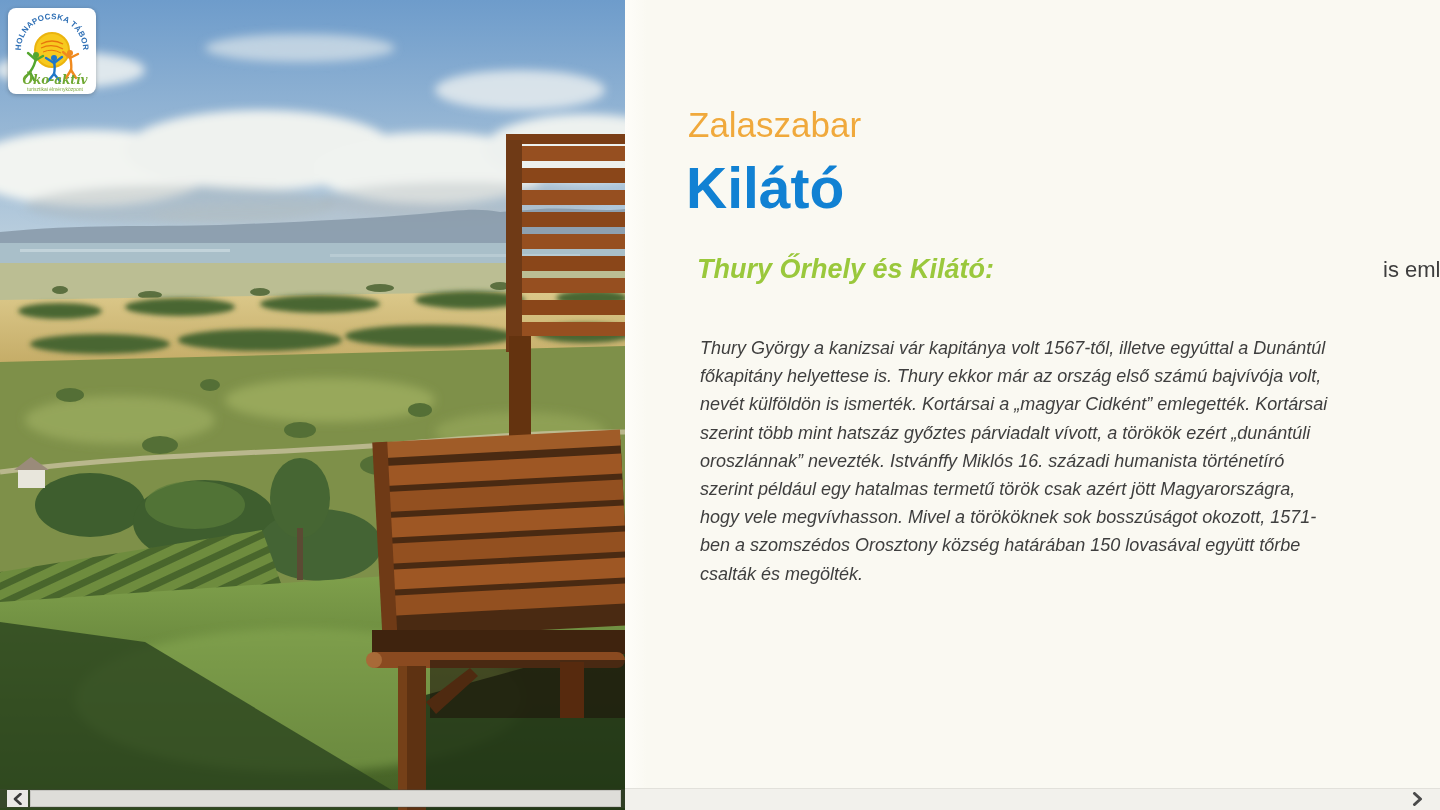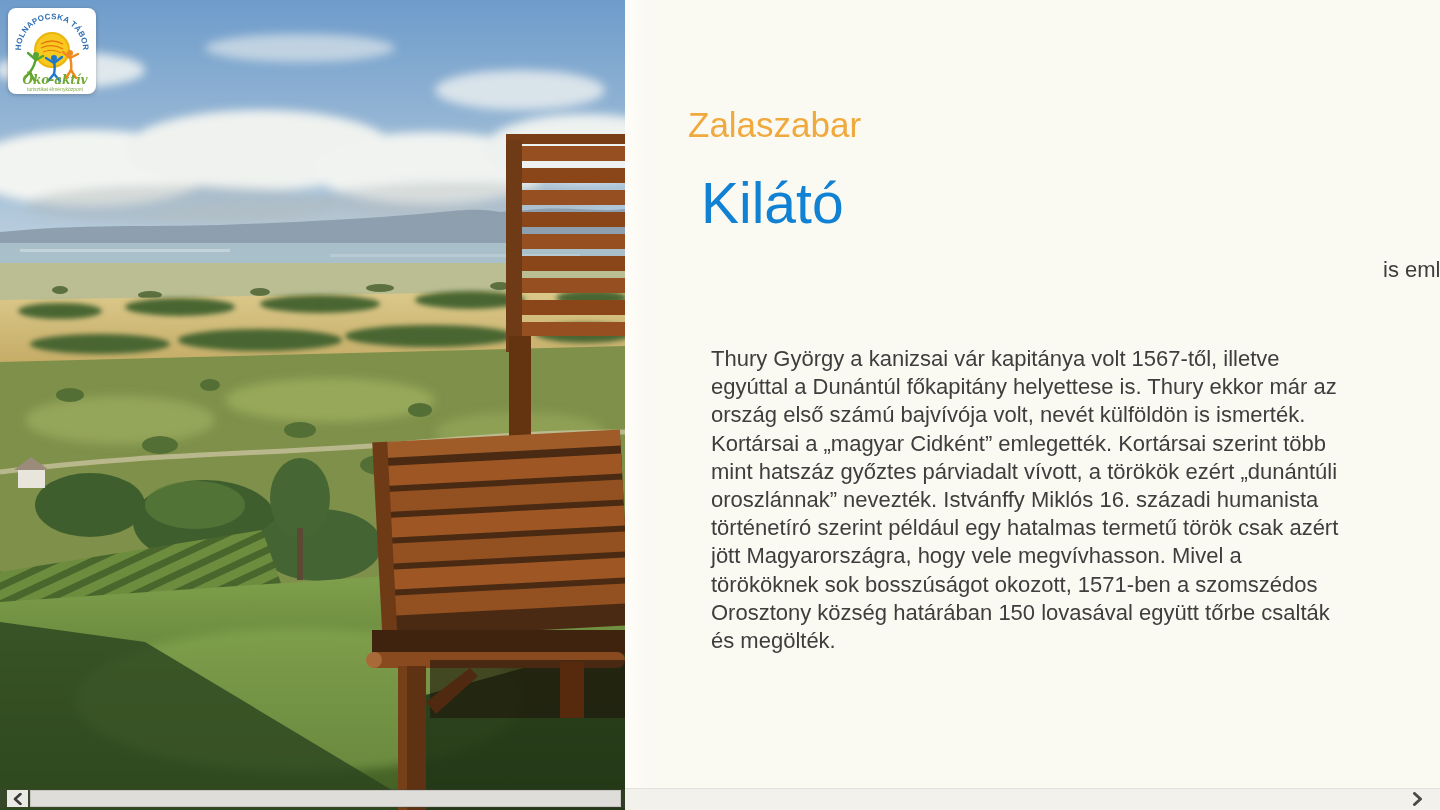--- a/index.html
+++ b/index.html
@@ -27,23 +27,23 @@
   .scroll-thumb {
     position:absolute; left:30px; top:1px; width:591px; height:17px;
     background:#DEDDD9; border:1px solid #C6C5C1; box-sizing:border-box;
   }
   
   .panel {
     position:absolute; left:625px; top:0; width:729px; height:810px;
     background:linear-gradient(to right,#FEFDF9 0,#FAF9F2 22px);
   }
   .pretitle { position:absolute; left:63px; top:104px; font-size:35px; line-height:42px; color:#F0A93C; }
-  .title    { position:absolute; left:61px; top:158px; font-size:57px; line-height:60px; font-weight:normal; color:#1181D3; margin:15px; }
+  .title    { position:absolute; left:61px; top:158px; font-size:57px; line-height:60px; font-weight:bold; color:#1181D3; margin:0; }
   .section-heading { position:absolute; left:72px; top:254px; font-size:27px; font-style:italic; font-weight:bold; color:#9AC83C; }
-  .body-text { position:absolute; left:71px; width:638px; margin:15px; font-size:22px; line-height:28.2px; color:#3E3E3E; }
+  .body-text { position:absolute; left:71px; width:638px; margin:4px; font-size:18px; line-height:28.2px; color:#3E3E3E;font-style:italic; }
   .p1 { top:330px; }
   .p2 { top:667px; }
   .overflow-fragment {
     position:absolute; left:1383px; top:257px; font-size:22px; color:#3E3E3E; white-space:nowrap;
   }
   
   .bottom-strip {
     position:absolute; left:625px; top:788px; width:815px; height:22px;
     background:#F2F1EC; border-top:1px solid #E2E1DB; box-sizing:border-box;
   }
@@ -254,20 +254,21 @@
           <polyline points="7.5,1 2,6 7.5,11" fill="none" stroke="#3A3A3A" stroke-width="2.6" stroke-linecap="round" stroke-linejoin="round"></polyline>
         </svg>
       </div>
       <div class="scroll-thumb"></div>
     </div>
   </div>
 
   <div class="panel">
     <div class="pretitle">Zalaszabar</div>
     <h1 class="title">Kilátó</h1>
+    <div class="section-heading">Thury Őrhely és Kilátó:</div>
     <p class="body-text p1">Thury György a kanizsai vár kapitánya volt 1567-től, illetve egyúttal a Dunántúl főkapitány helyettese is. Thury ekkor már az ország első számú bajvívója volt, nevét külföldön is ismerték. Kortársai a „magyar Cidként” emlegették. Kortársai szerint több mint hatszáz győztes párviadalt vívott, a törökök ezért „dunántúli oroszlánnak” nevezték. Istvánffy Miklós 16. századi humanista történetíró szerint például egy hatalmas termetű török csak azért jött Magyarországra, hogy vele megvívhasson. Mivel a törököknek sok bosszúságot okozott, 1571-ben a szomszédos Orosztony község határában 150 lovasával együtt tőrbe csalták és megölték.</p>
   </div>
 
   <div class="overflow-fragment">is emlé</div>
 
   <div class="bottom-strip">
     <div class="next-btn">
       <svg width="11" height="14" viewBox="0 0 11 14">
         <polyline points="2.5,1.5 8.5,7 2.5,12.5" fill="none" stroke="#4A4A4A" stroke-width="3" stroke-linecap="round" stroke-linejoin="round"></polyline>
       </svg>

